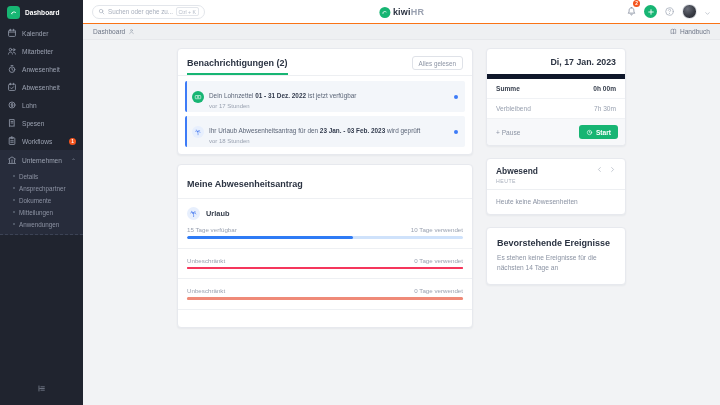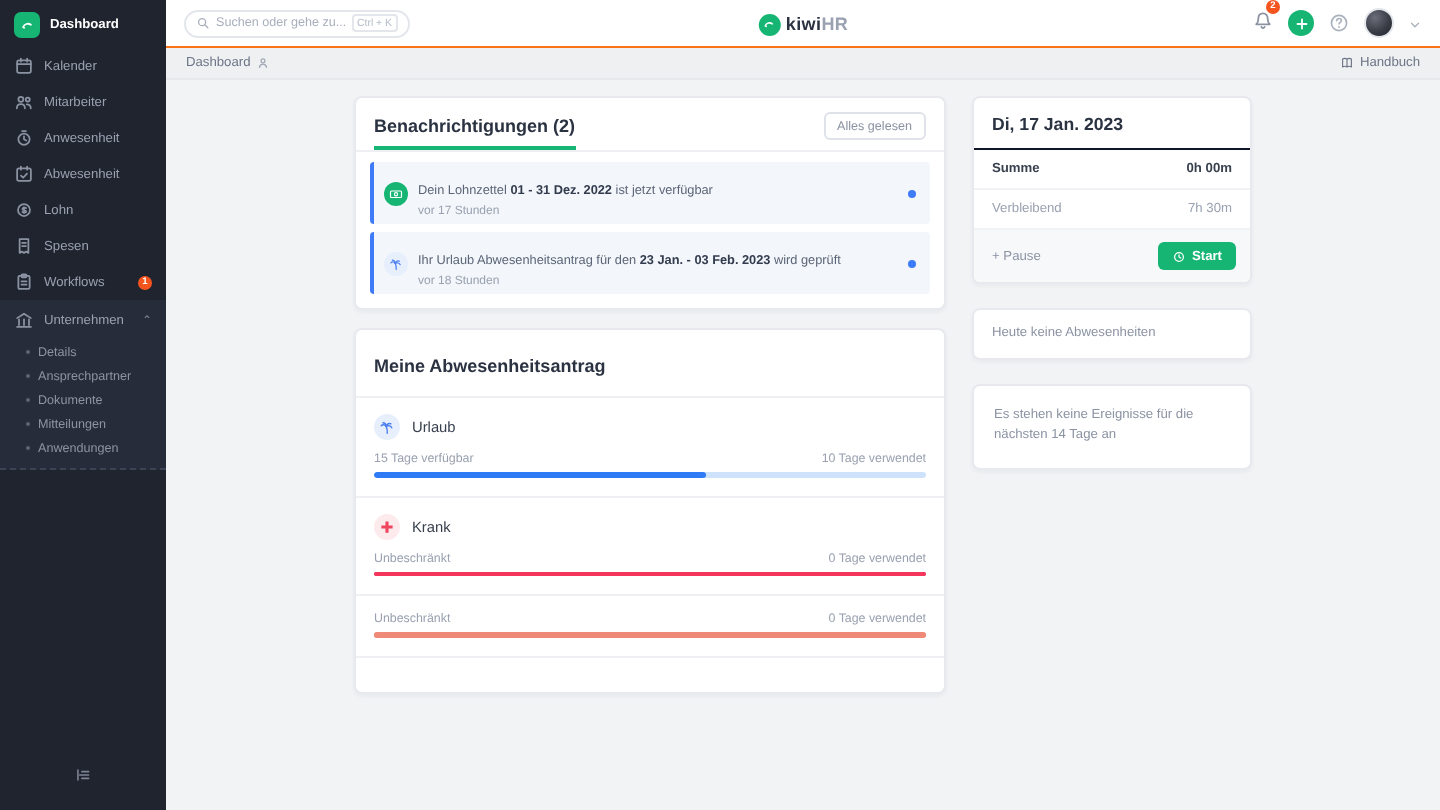--- a/index.html
+++ b/index.html
@@ -85,27 +85,27 @@
   
   .acct-header { padding:8px 9px 7px; }
   .acct-row { border-top:1px solid #eef0f3; padding:8px 9px 9px; }
   .acct-top { display:flex; align-items:center; gap:6px; margin-bottom:6px; }
   .acct-icon { width:13px; height:13px; border-radius:50%; display:flex; align-items:center; justify-content:center; flex-shrink:0; }
   .acct-icon svg { width:9px; height:9px; fill:none; stroke-width:1.3; stroke-linecap:round; stroke-linejoin:round; }
   .ic-blue   { background:#e7effd; } .ic-blue svg   { stroke:#4a7df0; }
   .ic-red    { background:#fdeaed; } .ic-red svg    { stroke:#f0455f; fill:#f0455f; }
   .ic-green  { background:#e3f7ec; } .ic-green svg  { stroke:#17b573; }
   .ic-salmon { background:#fdefec; } .ic-salmon svg { stroke:#ee8573; }
-  .acct-label { font-size:7.4px; font-weight:normal; color:#39414f; }
+  .acct-label { font-size:7.4px; font-weight:bold; color:#39414f; }
   .acct-meta { display:flex; justify-content:space-between; font-size:6.2px; color:#99a1b0; margin-bottom:3px; }
   .bar { height:2.5px; border-radius:2px; overflow:hidden; background:#eceef1; }
   .bar-fill { height:100%; border-radius:2px; }
 
   
-  .tc-title { font-size:8.8px; font-weight:bold; color:#2b3342; padding:8px 9px 7px; border-bottom:1px solid #0f172a; }
+  .tc-title { font-size:8.8px; font-weight:bold; color:#2b3342; padding:8px 9px 7px; border-bottom:5px solid #0f172a;text-align:right; }
   .tc-row { display:flex; justify-content:space-between; align-items:center; padding:6px 9px; font-size:6.6px; border-bottom:1px solid #f0f2f5; }
   .tc-row.bold { color:#39414f; font-weight:bold; }
   .tc-row.muted { color:#99a1b0; }
   .tc-footer { display:flex; justify-content:space-between; align-items:center; padding:6px 7px 6px 9px; background:#f7f8fa; border-radius:0 0 4px 4px; }
   .pause-link { font-size:6.6px; color:#8b93a3; cursor:pointer; }
   .btn-start { background:#17b573; border:none; color:#fff; font-size:6.6px; font-weight:bold; border-radius:3px; padding:3.5px 7px; display:flex; align-items:center; gap:3px; cursor:pointer; font-family:inherit; }
   .btn-start svg { width:7px; height:7px; stroke:#fff; stroke-width:1.4; fill:none; stroke-linecap:round; }
 
   
   .ab-header { padding:7px 9px 5px; display:flex; justify-content:space-between; align-items:flex-start; border-bottom:1px solid #edeff2; }
@@ -373,28 +373,20 @@
             <div class="acct-meta">
               <span>15 Tage verfügbar</span>
               <span>10 Tage verwendet</span>
             </div>
             <div class="bar" style="background: rgb(207, 226, 251);">
                 <div class="bar-fill" style="width: 60%; background: rgb(47, 123, 245);"></div>
               </div>
           </div>
 
           <div class="acct-row">
-            <div class="acct-top">
-              <span class="acct-icon ic-red">
-                <svg viewBox="0 0 16 16">
-                    <path d="M6.6 3h2.8v3.6H13v2.8H9.4V13H6.6V9.4H3V6.6h3.6z" stroke="none"></path>
-                  </svg>
-              </span>
-              <span class="acct-label">Krank</span>
-            </div>
             <div class="acct-meta">
               <span>Unbeschränkt</span>
               <span>0 Tage verwendet</span>
             </div>
             <div class="bar" style="background: rgb(245, 54, 92);">
                 <div class="bar-fill" style="width: 100%; background: rgb(245, 54, 92);"></div>
               </div>
           </div>
 
 
@@ -435,25 +427,44 @@
               <svg viewBox="0 0 16 16">
                   <circle cx="8" cy="8" r="5"></circle>
                   <path d="M8 5.5V8l2 1.2"></path>
                 </svg>
               <span>Start</span>
             </button>
           </div>
         </section>
 
         <section class="card">
+          <div class="ab-header">
+            <div>
+              <div class="ab-title">Abwesend</div>
+              <div class="ab-sub">HEUTE</div>
+            </div>
+            <div class="ab-nav">
+              <span>
+                  <svg viewBox="0 0 16 16">
+                    <path d="M10 3.5L5.5 8 10 12.5"></path>
+                  </svg>
+                </span>
+              <span>
+                  <svg viewBox="0 0 16 16">
+                    <path d="M6 3.5L10.5 8 6 12.5"></path>
+                  </svg>
+                </span>
+            </div>
+          </div>
           <div class="ab-body">Heute keine Abwesenheiten</div>
         </section>
 
         <section class="card">
           <div class="ev-body">
+            <div class="ev-title">Bevorstehende Ereignisse</div>
             <div class="ev-text">Es stehen keine Ereignisse für die nächsten 14 Tage an</div>
           </div>
         </section>
 
       </div>
     </div>
   </div>
 </div>
 
 </body></html>

